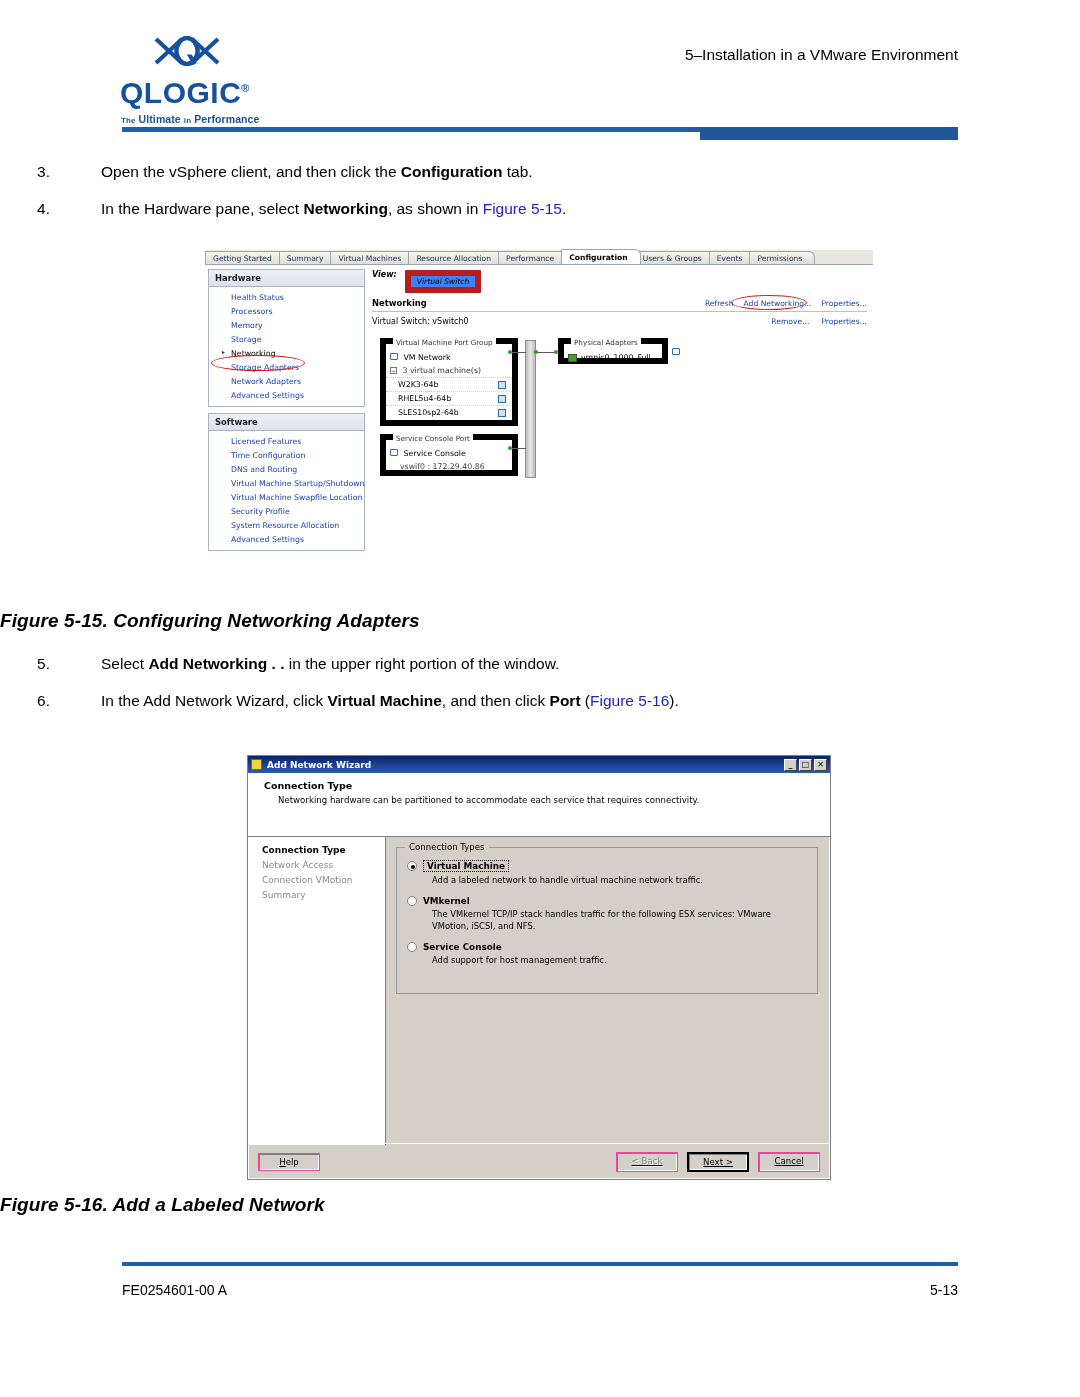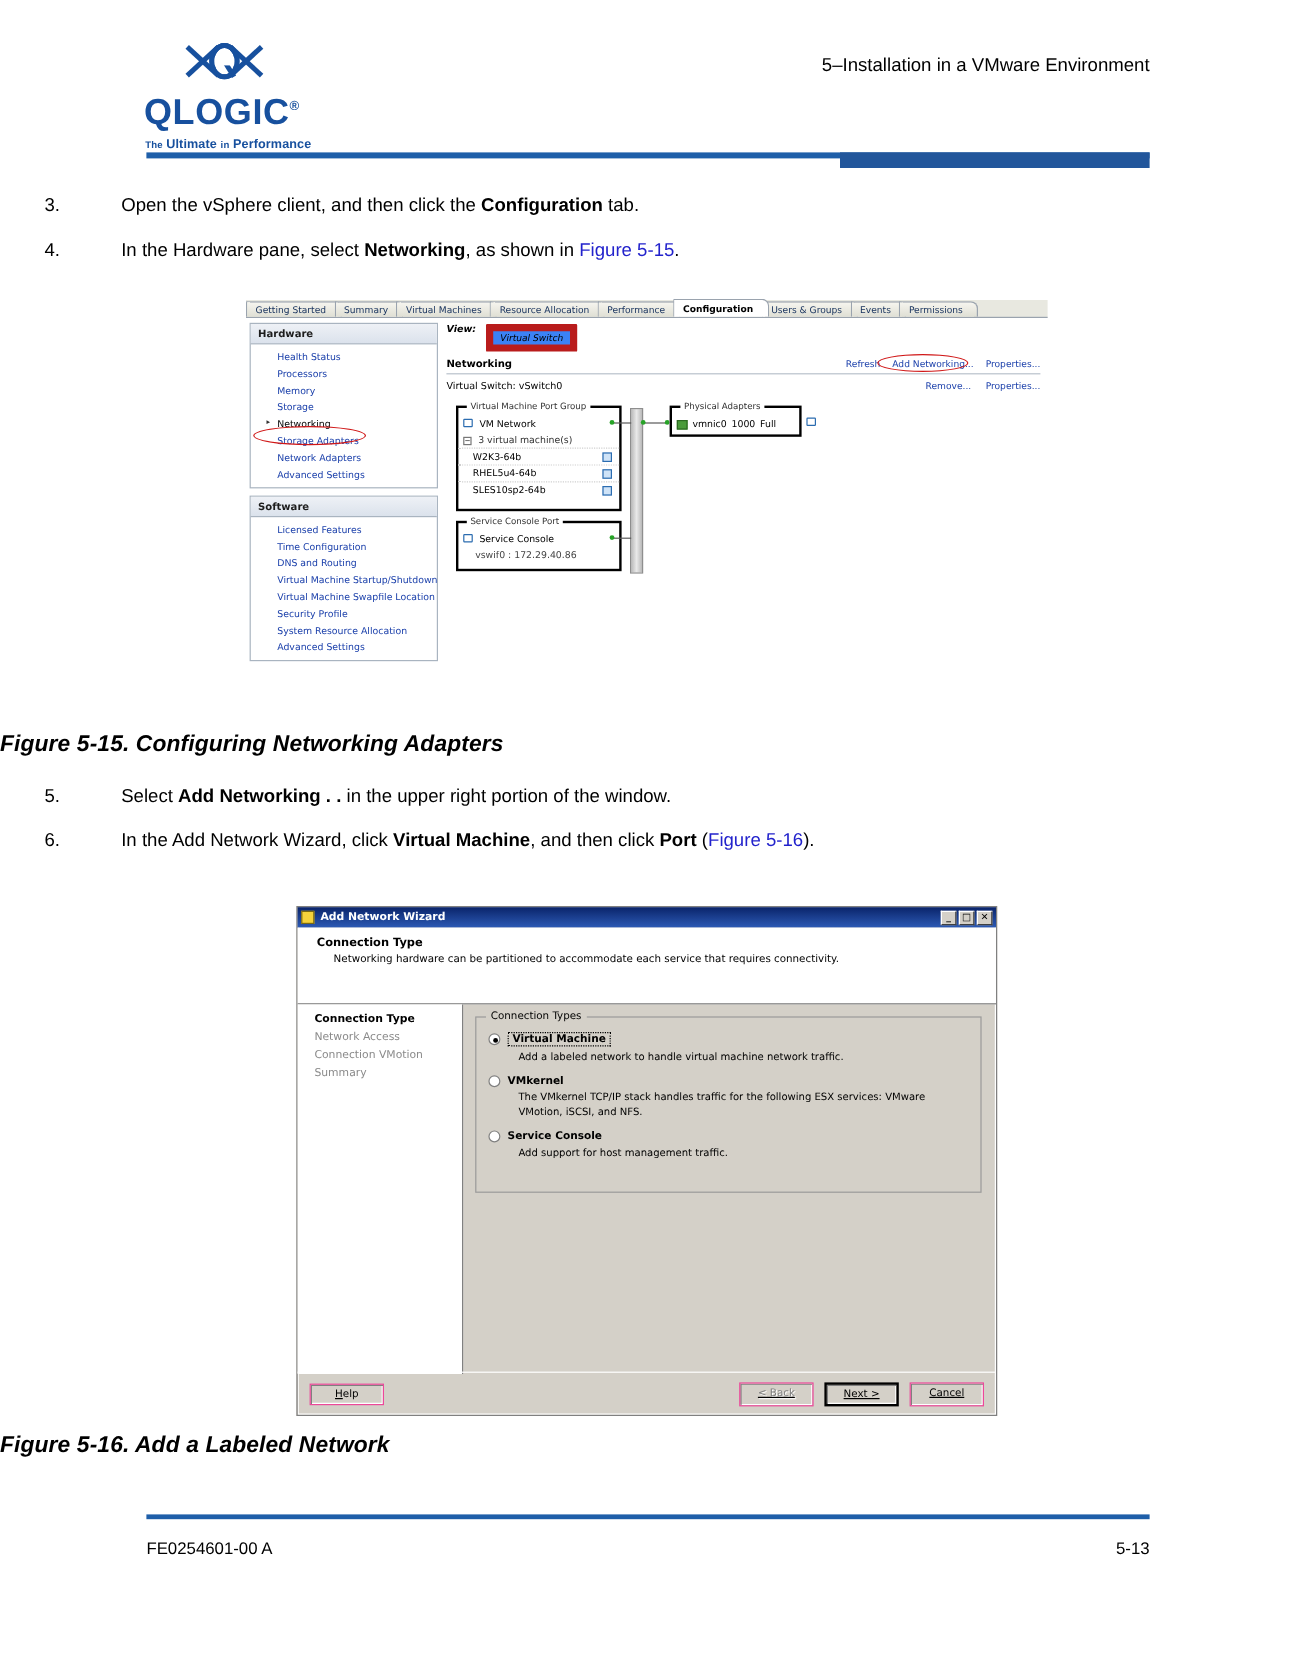--- a/index.html
+++ b/index.html
@@ -105,21 +105,21 @@
      border-bottom:1px solid #b9c1cb; padding-bottom:3px; margin-bottom:5px; }
   .vs-netrow .ttl { font-weight:bold; font-size:8.4px; }
   .vs-links { font-size:7.6px; color:#1a3faa; display:flex; gap:10px; position:relative; }
 
   .vs-switchhdr { display:flex; align-items:center; justify-content:space-between; margin:2px 0 4px 0; }
   .vs-switchhdr .nm { font-size:8px; }
   .vs-switchhdr .lk { font-size:7.6px; color:#1a3faa; display:flex; gap:12px; }
 
   .vs-diagram { position:relative; width:280px; height:165px; }
   .grp {
-    position:absolute; border:2px solid #000000; background:#fff;
+    position:absolute; border:6px solid #000000; background:#fff;
   }
   .grp-label {
     position:absolute; top:-6px; left:7px; background:#fff; padding:0 3px;
     font-size:7.2px; color:#333;
   }
   .row-item { font-size:7.8px; padding:2px 0 2px 4px; white-space:nowrap; }
   .vm-row { display:flex; align-items:center; justify-content:space-between;
      padding:2px 6px 2px 12px; font-size:7.8px; border-top:1px dotted #cfcfcf; }
   .spine {
     position:absolute; background:linear-gradient(90deg,#b9b9b9,#e9e9e9,#b9b9b9);

